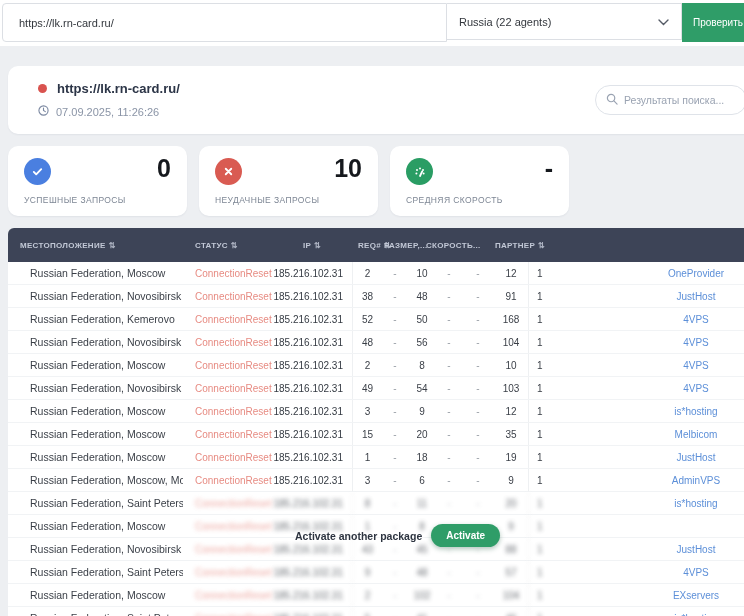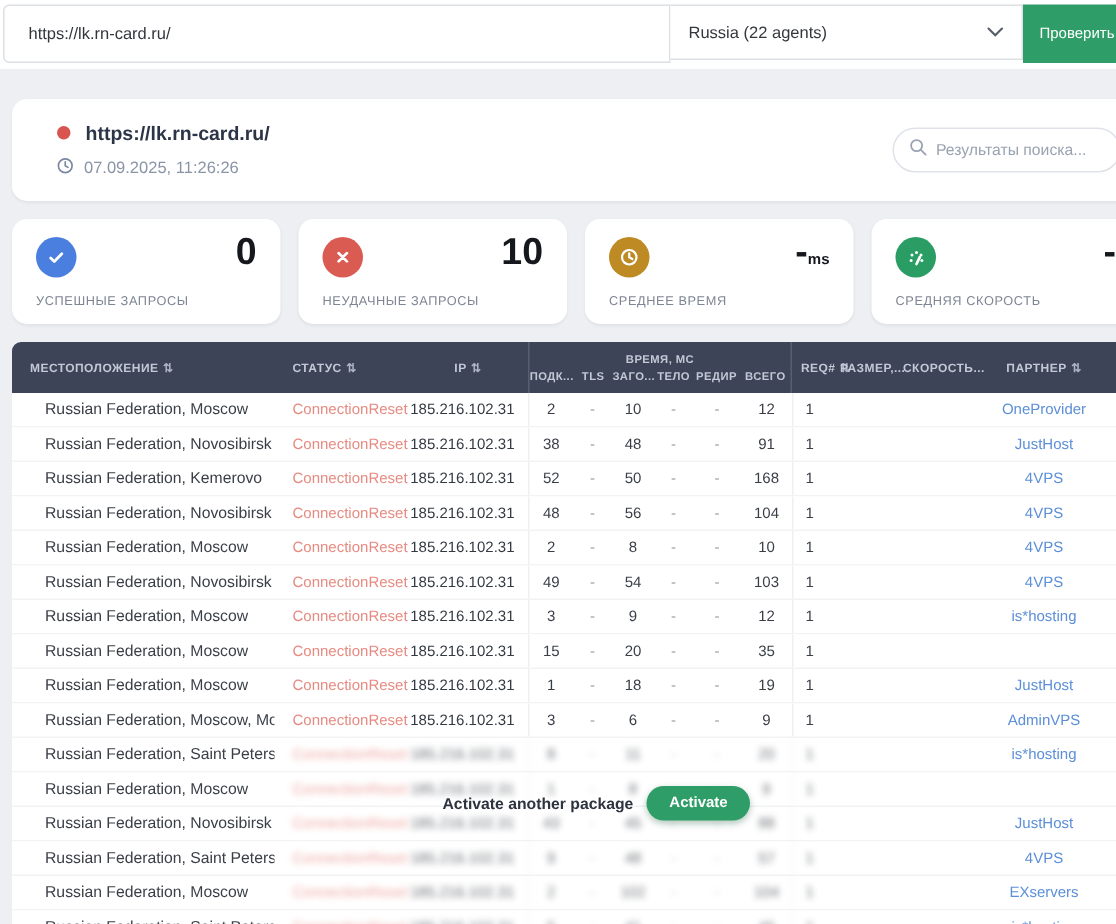--- a/index.html
+++ b/index.html
@@ -142,30 +142,20 @@
   <div class="stat-card">
     <span class="badge c2">
       <svg width="11" height="11" viewBox="0 0 12 12">
           <path d="M3 3l6 6M9 3l-6 6" stroke="#fff" stroke-width="2" stroke-linecap="round"></path>
         </svg>
     </span>
     <span class="stat-value"><span>10</span><span class="stat-unit"></span></span>
     <span class="stat-label">НЕУДАЧНЫЕ ЗАПРОСЫ</span>
   </div>
   <div class="stat-card">
-    <span class="badge c3">
-      <svg width="13" height="13" viewBox="0 0 14 14">
-          <circle cx="7" cy="7" r="5.2" fill="none" stroke="#fff" stroke-width="1.6"></circle>
-          <path d="M7 4.2V7l2.2 1.3" fill="none" stroke="#fff" stroke-width="1.6" stroke-linecap="round"></path>
-        </svg>
-    </span>
-    <span class="stat-value"><span>-</span><span class="stat-unit">ms</span></span>
-    <span class="stat-label">СРЕДНЕЕ ВРЕМЯ</span>
-  </div>
-  <div class="stat-card">
     <span class="badge c4">
       <svg width="14" height="14" viewBox="0 0 14 14">
         <circle cx="3.4" cy="8.6" r="1" fill="#fff"></circle>
           <circle cx="4" cy="5" r="1" fill="#fff"></circle>
         <circle cx="7" cy="3.4" r="1" fill="#fff"></circle>
           <circle cx="10" cy="5" r="1" fill="#fff"></circle>
         <circle cx="10.6" cy="8.6" r="1" fill="#fff"></circle>
         <path d="M7 11L9.2 6.4" stroke="#fff" stroke-width="1.8" stroke-linecap="round"></path>
       </svg>
     </span>
@@ -181,31 +171,20 @@
         <span class="sort">⇅</span>
     </div>
     <div class="th th-status">
       <span>СТАТУС</span>
         <span class="sort">⇅</span>
     </div>
     <div class="th th-ip">
       <span>IP</span>
         <span class="sort">⇅</span>
     </div>
-    <div class="th-group">
-      <div class="th-group-label">ВРЕМЯ, МС</div>
-      <div class="th-sub">
-        <span class="ts-podk">ПОДК...</span>
-        <span class="ts-tls">TLS</span>
-        <span class="ts-zago">ЗАГО...</span>
-        <span class="ts-telo">ТЕЛО</span>
-        <span class="ts-redir">РЕДИР</span>
-        <span class="ts-vsego">ВСЕГО</span>
-      </div>
-    </div>
     <div class="th th-req">
       <span>REQ#</span>
         <span class="sort">⇅</span>
     </div>
     <div class="th th-razmer">
       <span>РАЗМЕР,...</span>
     </div>
     <div class="th th-skorost">
       <span>СКОРОСТЬ...</span>
     </div>
@@ -326,20 +305,21 @@
         <div class="cell cell-ip">185.216.102.31</div>
         <div class="cell cell-podk sep-left">15</div>
         <div class="cell cell-tls dash">-</div>
         <div class="cell cell-zago">20</div>
         <div class="cell cell-telo dash">-</div>
         <div class="cell cell-redir dash">-</div>
         <div class="cell cell-vsego">35</div>
         <div class="cell cell-req sep-left">1</div>
         <div class="cell cell-razmer"></div>
         <div class="cell cell-skorost"></div>
+        <div class="cell cell-partner">Melbicom</div>
       </div>
       <div class="trow">
         <div class="cell cell-location">Russian Federation, Moscow</div>
         <div class="cell cell-status">ConnectionReset</div>
         <div class="cell cell-ip">185.216.102.31</div>
         <div class="cell cell-podk sep-left">1</div>
         <div class="cell cell-tls dash">-</div>
         <div class="cell cell-zago">18</div>
         <div class="cell cell-telo dash">-</div>
         <div class="cell cell-redir dash">-</div>

